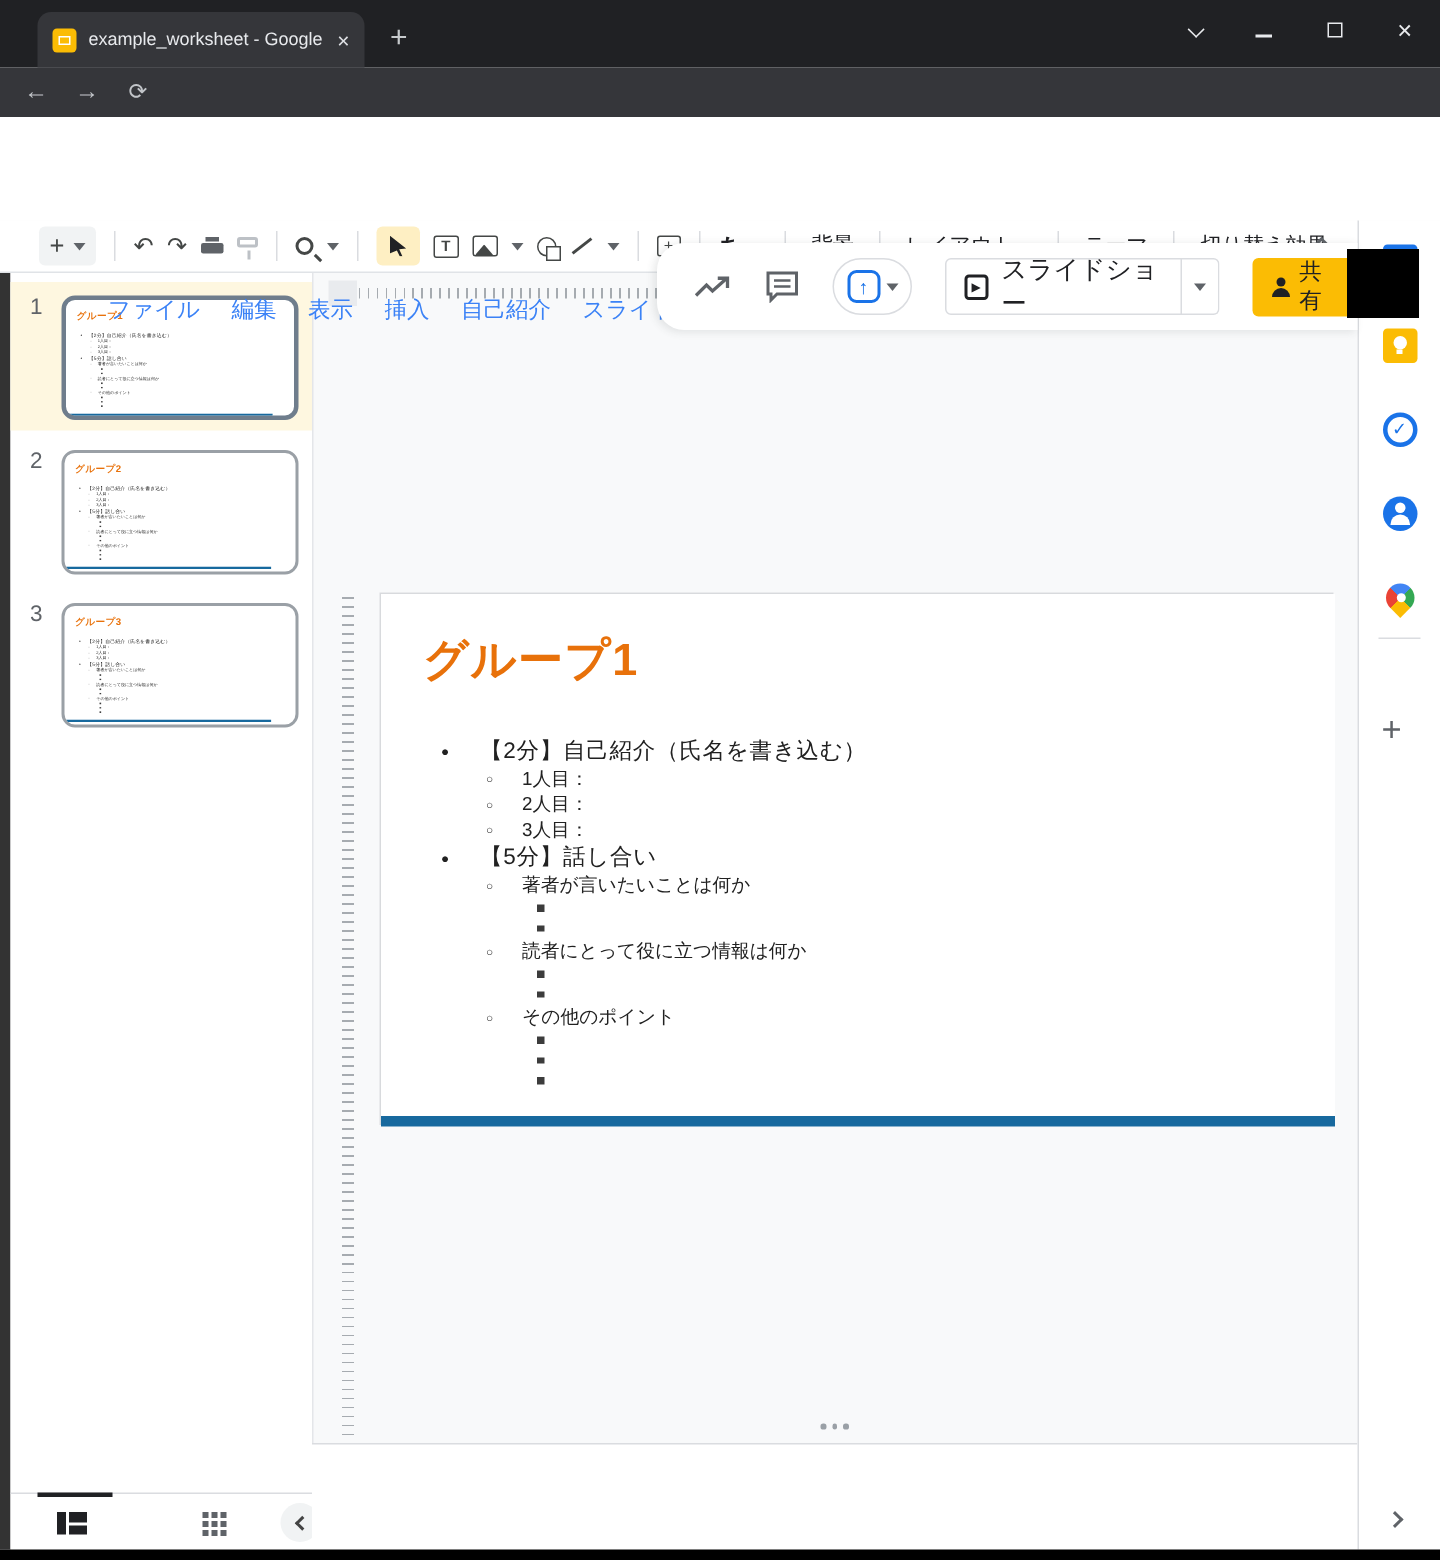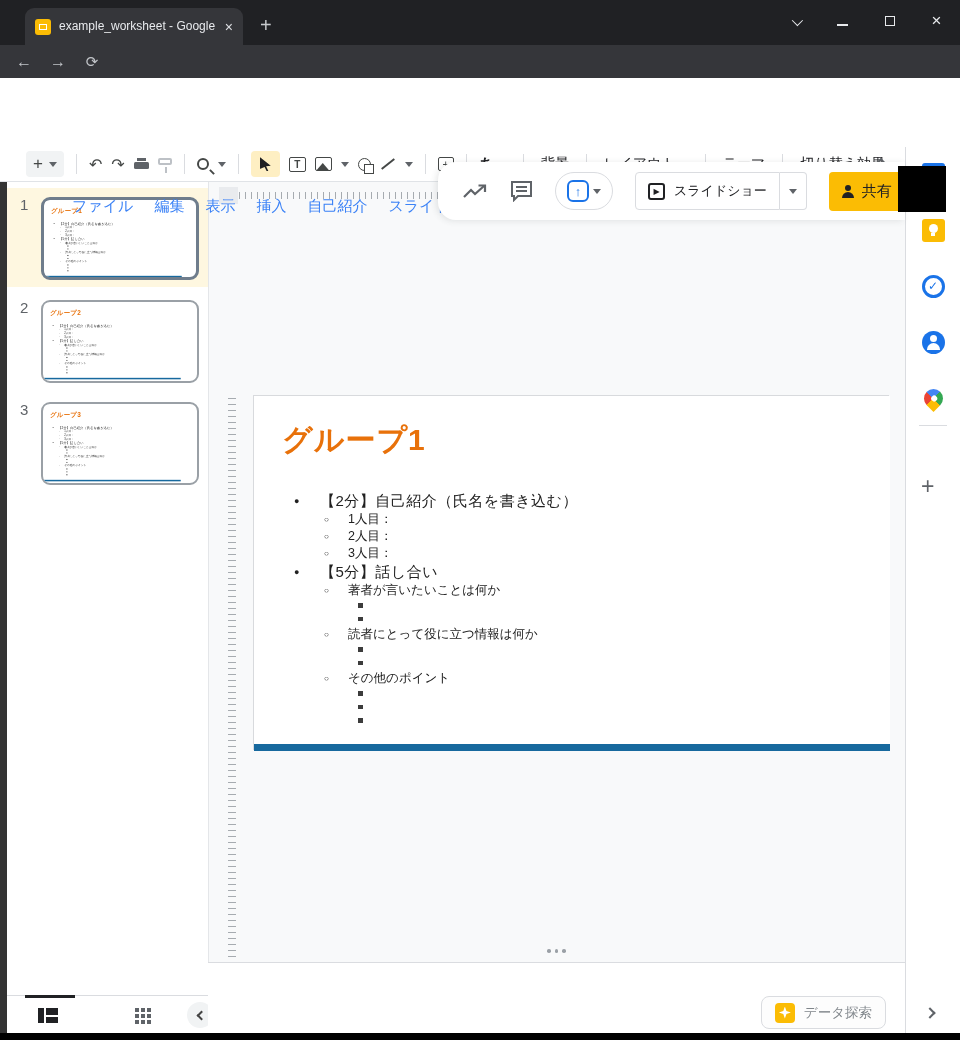--- a/index.html
+++ b/index.html
@@ -73,21 +73,21 @@
         align-items:center;justify-content:center;gap:4px;}
   .present-box{width:22px;height:22px;border:2px solid #1a73e8;border-radius:6px;display:flex;align-items:center;
         justify-content:center;color:#1a73e8;font-size:13px;font-weight:bold;}
   .caret{width:0;height:0;border-left:4.5px solid transparent;border-right:4.5px solid transparent;
         border-top:5px solid #5f6368;display:inline-block;}
   .ss-group{display:flex;}
   .ss-main{height:38px;border:1px solid #dadce0;border-radius:4px 0 0 4px;display:flex;align-items:center;
         gap:9px;padding:0 12px;background:#fff;}
   .play-box{width:17px;height:17px;border:2px solid #202124;border-radius:3px;display:flex;align-items:center;
         justify-content:center;font-size:8px;color:#202124;}
-  .ss-label{font-size:13px;color:#202124;}
+  .ss-label{font-size:17px;color:#202124;}
   .ss-drop{width:27px;height:38px;border:1px solid #dadce0;border-left:none;border-radius:0 4px 4px 0;
         display:flex;align-items:center;justify-content:center;background:#fff;}
   .share-btn{height:39px;background:var(--share-yellow,#fbbc04);border-radius:4px;display:flex;align-items:center;
         gap:7px;padding:0 12px;}
   .person-ic{width:14px;height:13px;position:relative;}
   .person-ic:before{content:"";position:absolute;left:4px;top:0;width:6px;height:6px;border-radius:50%;background:#202124;}
   .person-ic:after{content:"";position:absolute;left:1px;bottom:0;width:12px;height:6px;border-radius:6px 6px 0 0;background:#202124;}
   .share-label{font-size:15px;color:#202124;font-weight:500;}
   .avatar{position:absolute;left:898px;top:88px;width:48px;height:46px;background:#000;z-index:3;}
 
@@ -699,24 +699,20 @@
       </div>
   </div>
   <span class="drag-dots">
       <i></i>
       <i></i>
       <i></i>
     </span>
 </div>
 
 <div id="notes">
-  <span class="explore-btn">
-    <span class="explore-ic"></span>
-    <span class="explore-label">データ探索</span>
-  </span>
 </div>
 
 <div id="sidebar">
   <span class="sb-item" style="top:15px">
       <span class="cal-ic">
         <i>31</i>
       </span>
     </span>
   <span class="sb-item" style="top:71px">
       <span class="keep-ic"></span>

